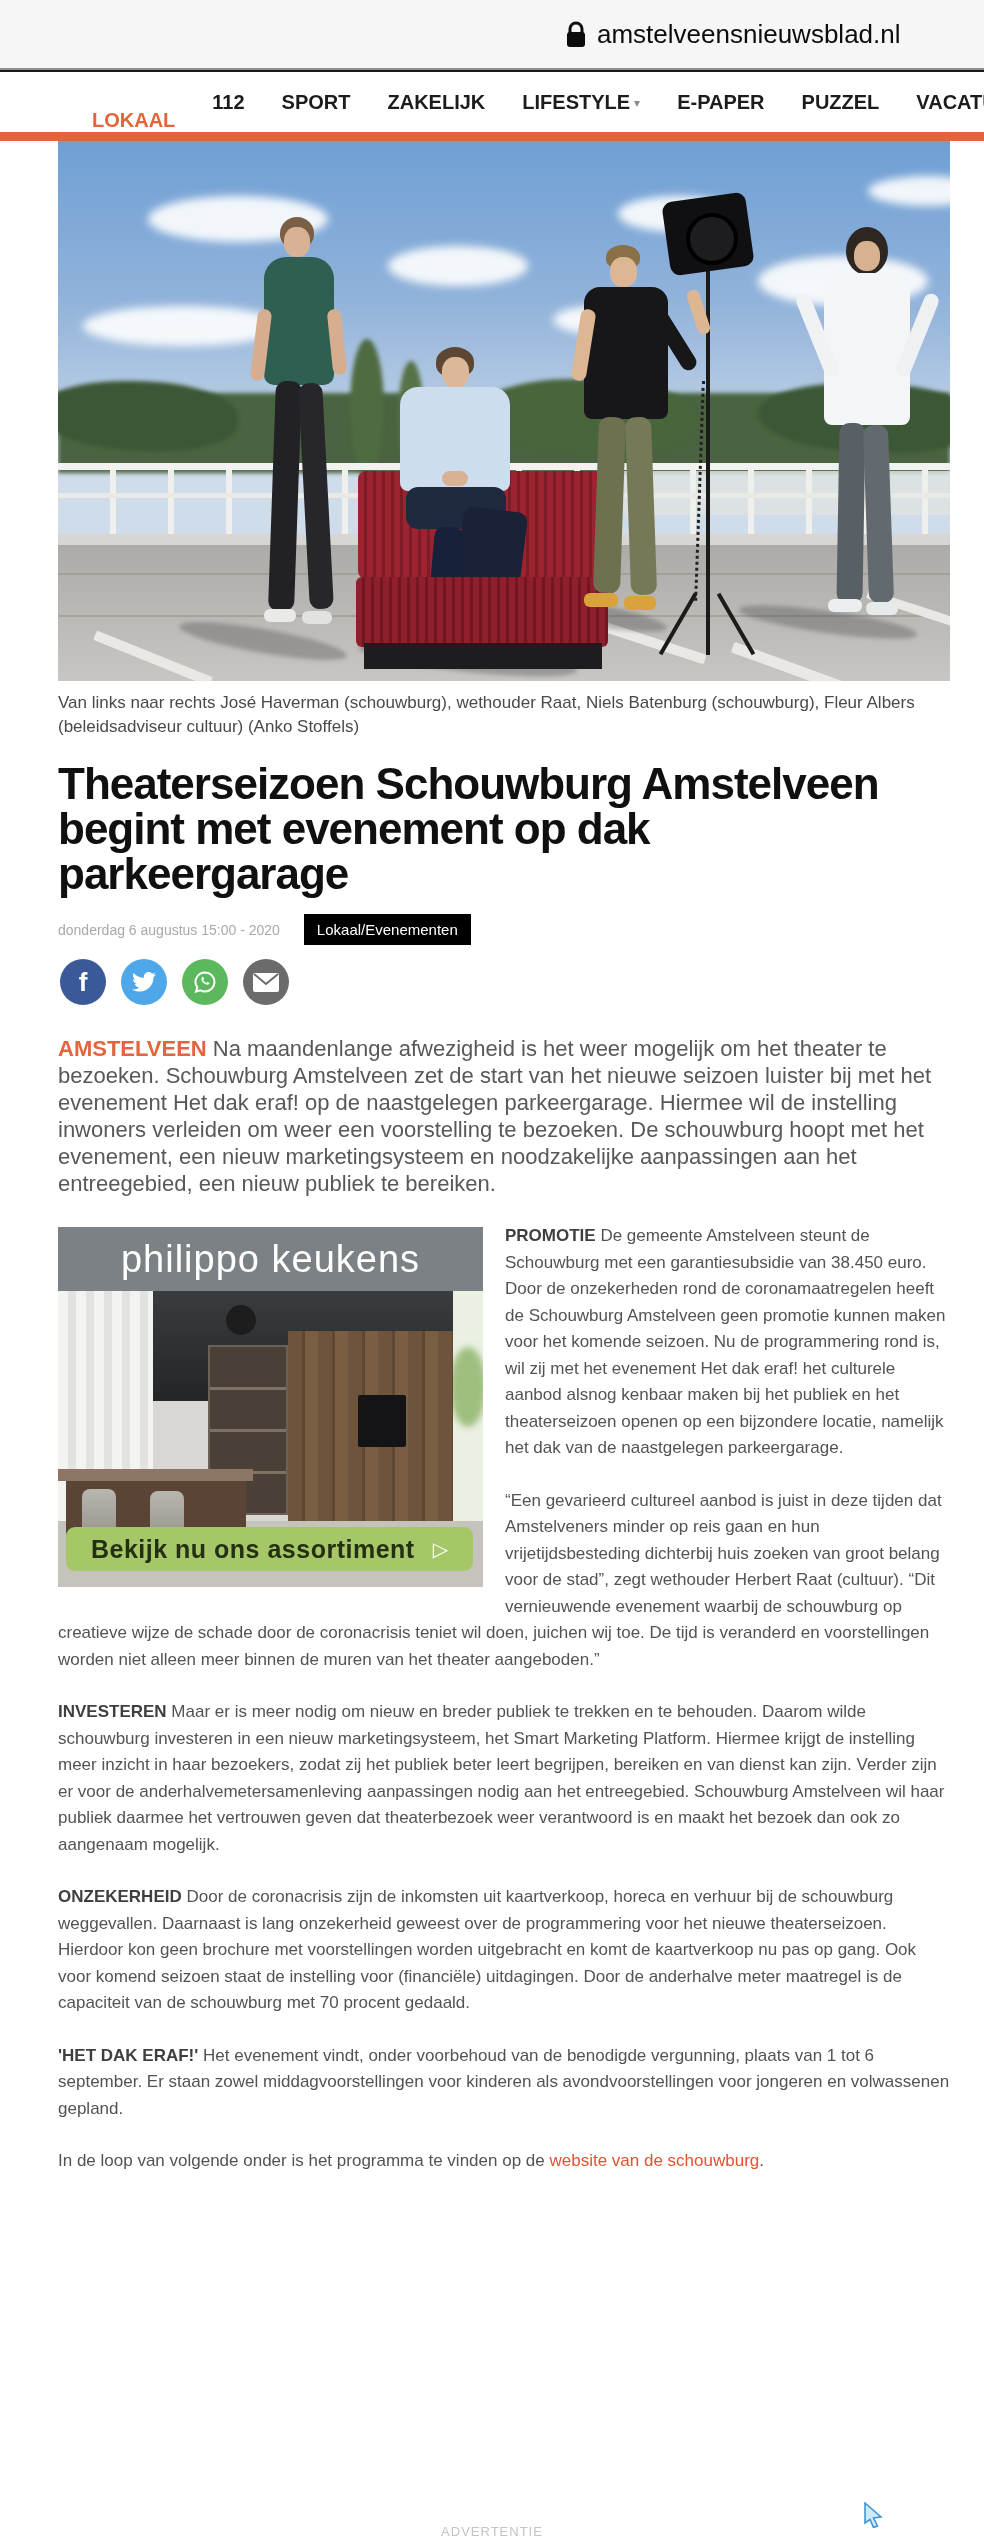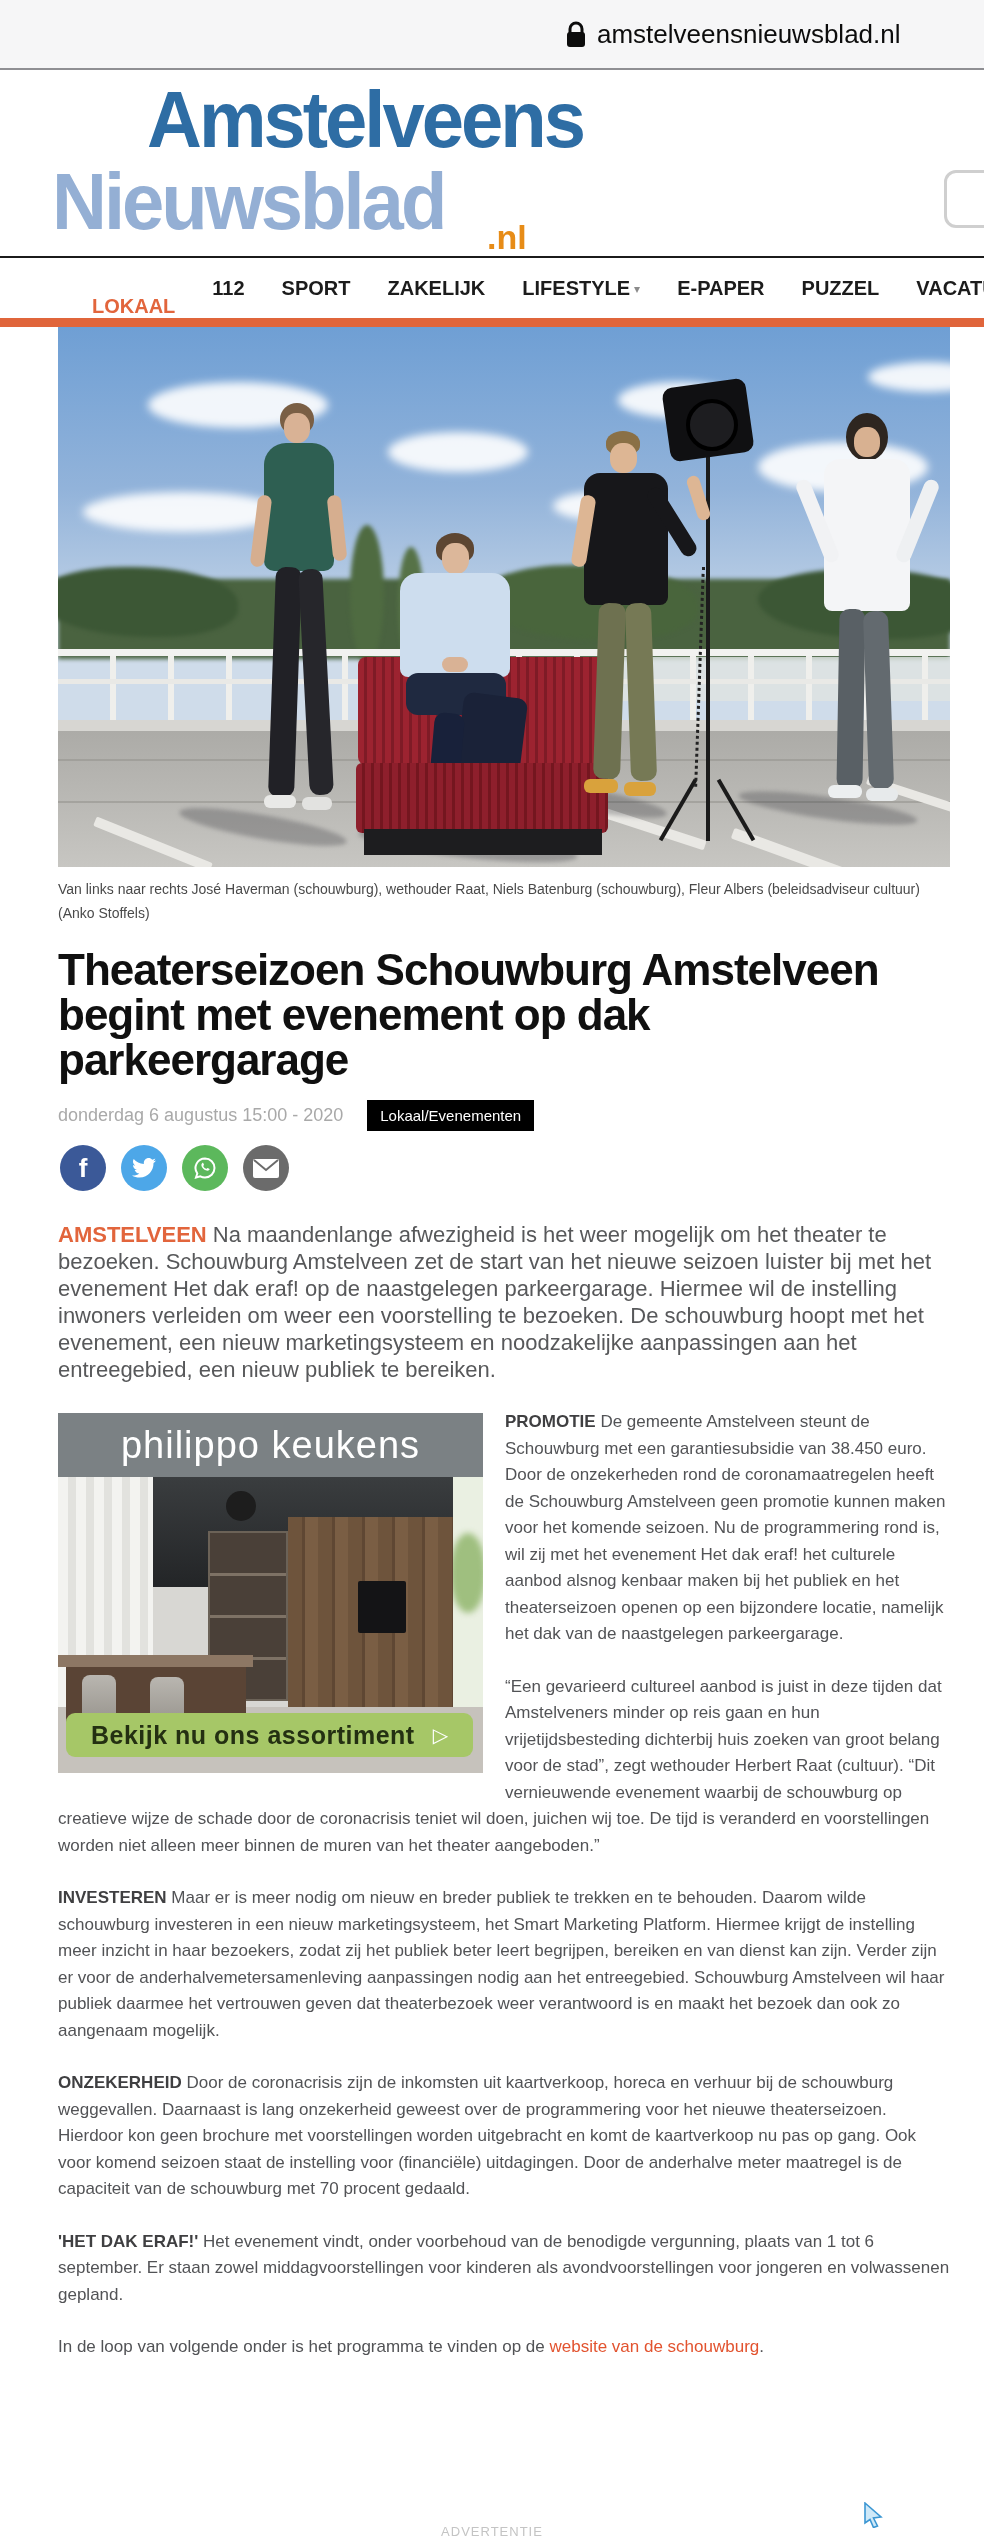--- a/index.html
+++ b/index.html
@@ -40,25 +40,25 @@
   .treeblob{background:#3c5735;border-radius:45% 55% 40% 60%;filter:blur(2px);}
   .rail-posts{left:0;top:322px;width:892px;height:72px;
     background:repeating-linear-gradient(90deg,transparent 0 52px,#efefec 52px 58px);}
   .rail{background:#f2f2f0;}
   .deck{left:0;top:404px;width:892px;height:136px;background:linear-gradient(#acaba7,#c7c6c2);}
   .pline{background:#e9e8e4;border-radius:2px;}
   .joint{background:#96958f;opacity:.6;}
   .shadow{background:rgba(40,40,45,.28);border-radius:50%;filter:blur(2px);}
 
   
-  .caption{margin:10px 34px 0 58px;font-size:14px;line-height:24px;color:#4a4a4a;}
+  .caption{margin:10px 34px 0 58px;font-size:17px;line-height:24px;color:#4a4a4a;}
   .headline{margin:22px 34px 0 58px;font-size:44px;line-height:45px;font-weight:bold;
     color:#101010;letter-spacing:-1px;}
   .meta{margin:18px 34px 0 58px;display:flex;align-items:center;gap:24px;}
-  .date{font-size:18px;color:#a9a9a9;}
+  .date{font-size:14px;color:#a9a9a9;}
   .badge{background:#000;color:#fff;font-size:15px;padding:7px 13px;}
 
   
   .share{margin:14px 34px 0 60px;display:flex;gap:15px;}
   .circ{width:46px;height:46px;border-radius:50%;display:flex;align-items:center;
     justify-content:center;color:#fff;cursor:pointer;}
   .fb{background:#3b5998;font-size:26px;font-weight:bold;}
   .tw{background:#4da7e8;}
   .wa{background:#5cb85c;}
   .em{background:#6b6b6b;}
@@ -111,26 +111,20 @@
 <div class="page">
 
   <div class="browser-bar">
     <svg class="lock" viewBox="0 0 20 27">
       <path d="M4 12 V8 a6 6 0 0 1 12 0 v4" fill="none" stroke="#0c0c0c" stroke-width="3"></path>
       <rect x="1" y="11" width="18" height="15" rx="3" fill="#0c0c0c"></rect>
     </svg>
     <span class="url-text">amstelveensnieuwsblad.nl</span>
   </div>
 
-  <div class="masthead">
-    <div class="logo-line1">Amstelveens</div>
-    <div class="logo-line2">Nieuwsblad</div>
-    <div class="logo-nl">.nl</div>
-    <div class="search-stub"></div>
-  </div>
   <div class="black-rule"></div>
 
   <nav class="nav">
     <span class="nav-item active">LOKAAL</span>
     <span class="nav-item">112</span>
     <span class="nav-item">SPORT</span>
     <span class="nav-item">ZAKELIJK</span>
     <span class="nav-item"><span>LIFESTYLE</span><span class="caret">▾</span></span>
     <span class="nav-item">E-PAPER</span>
     <span class="nav-item">PUZZEL</span>

